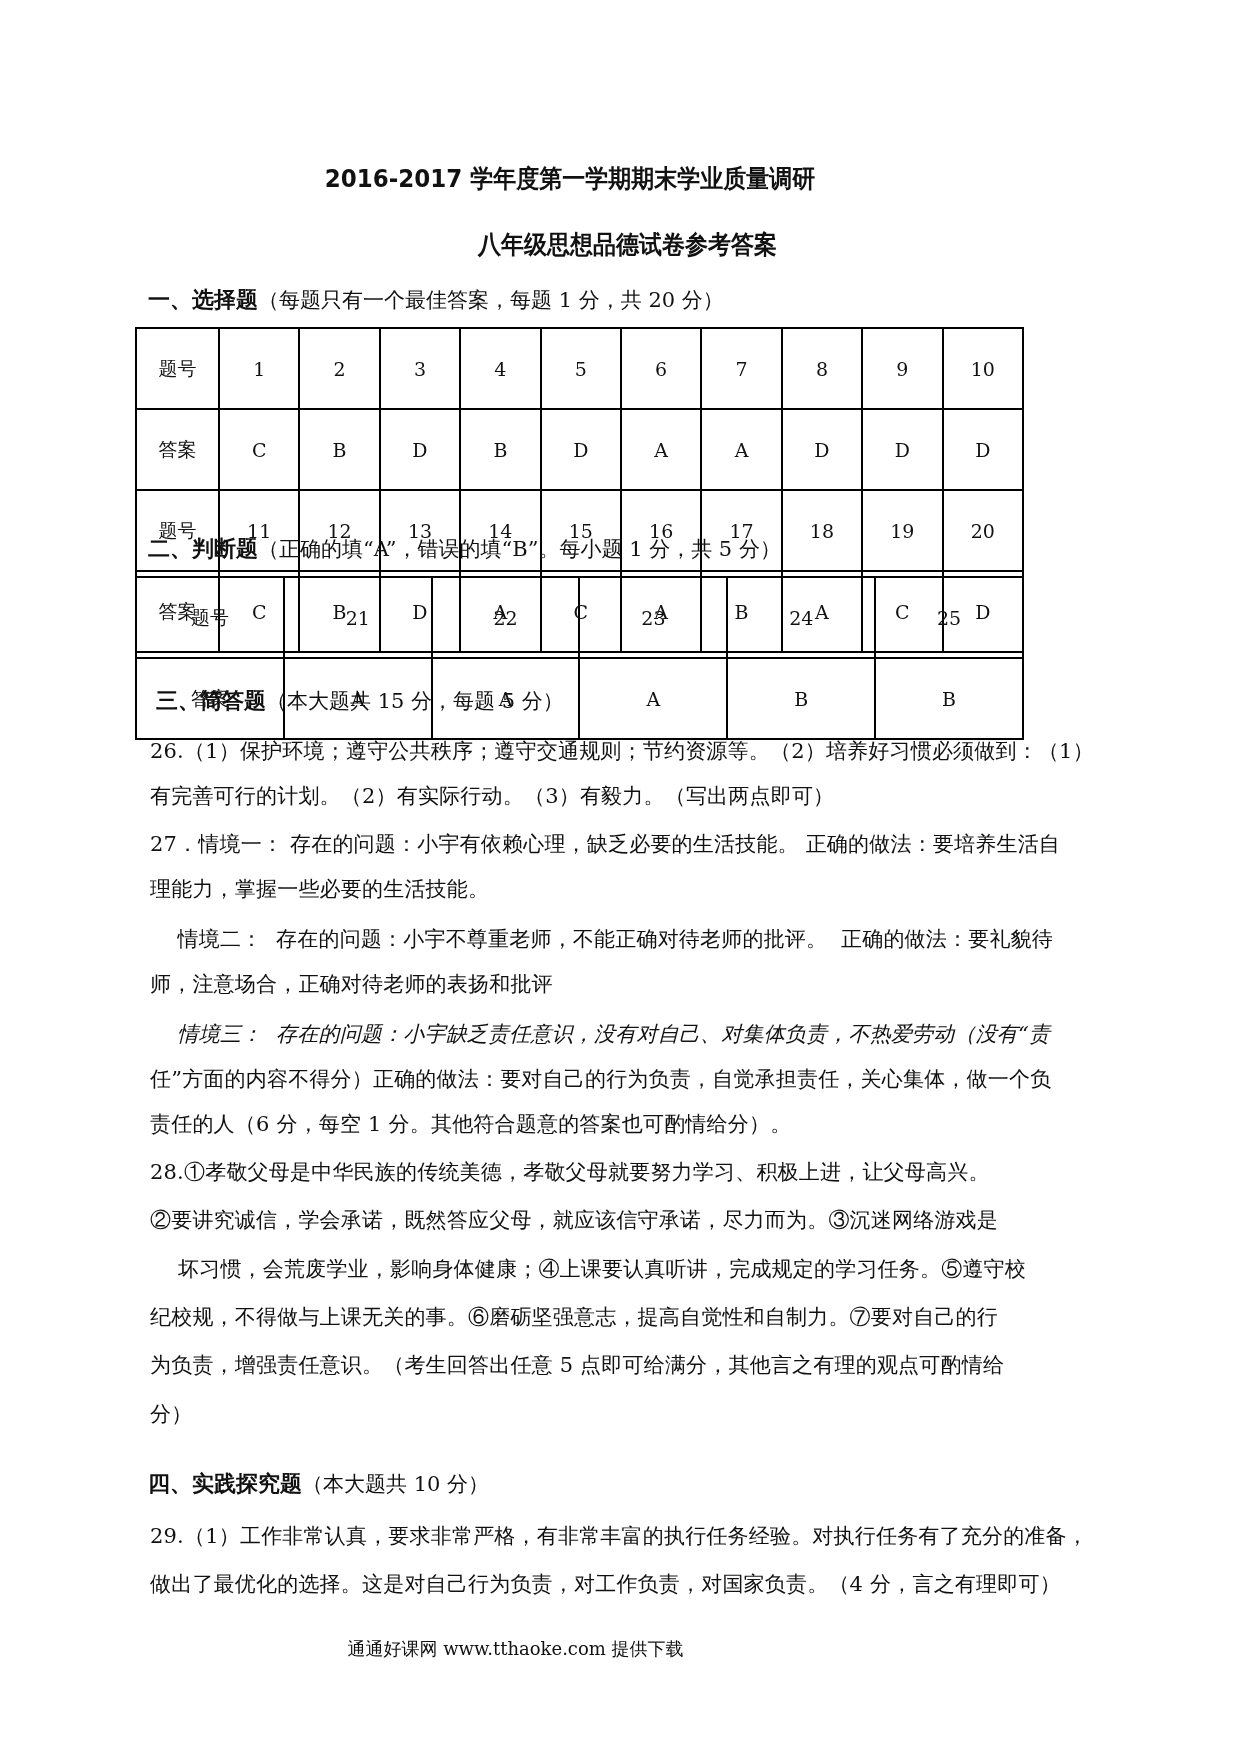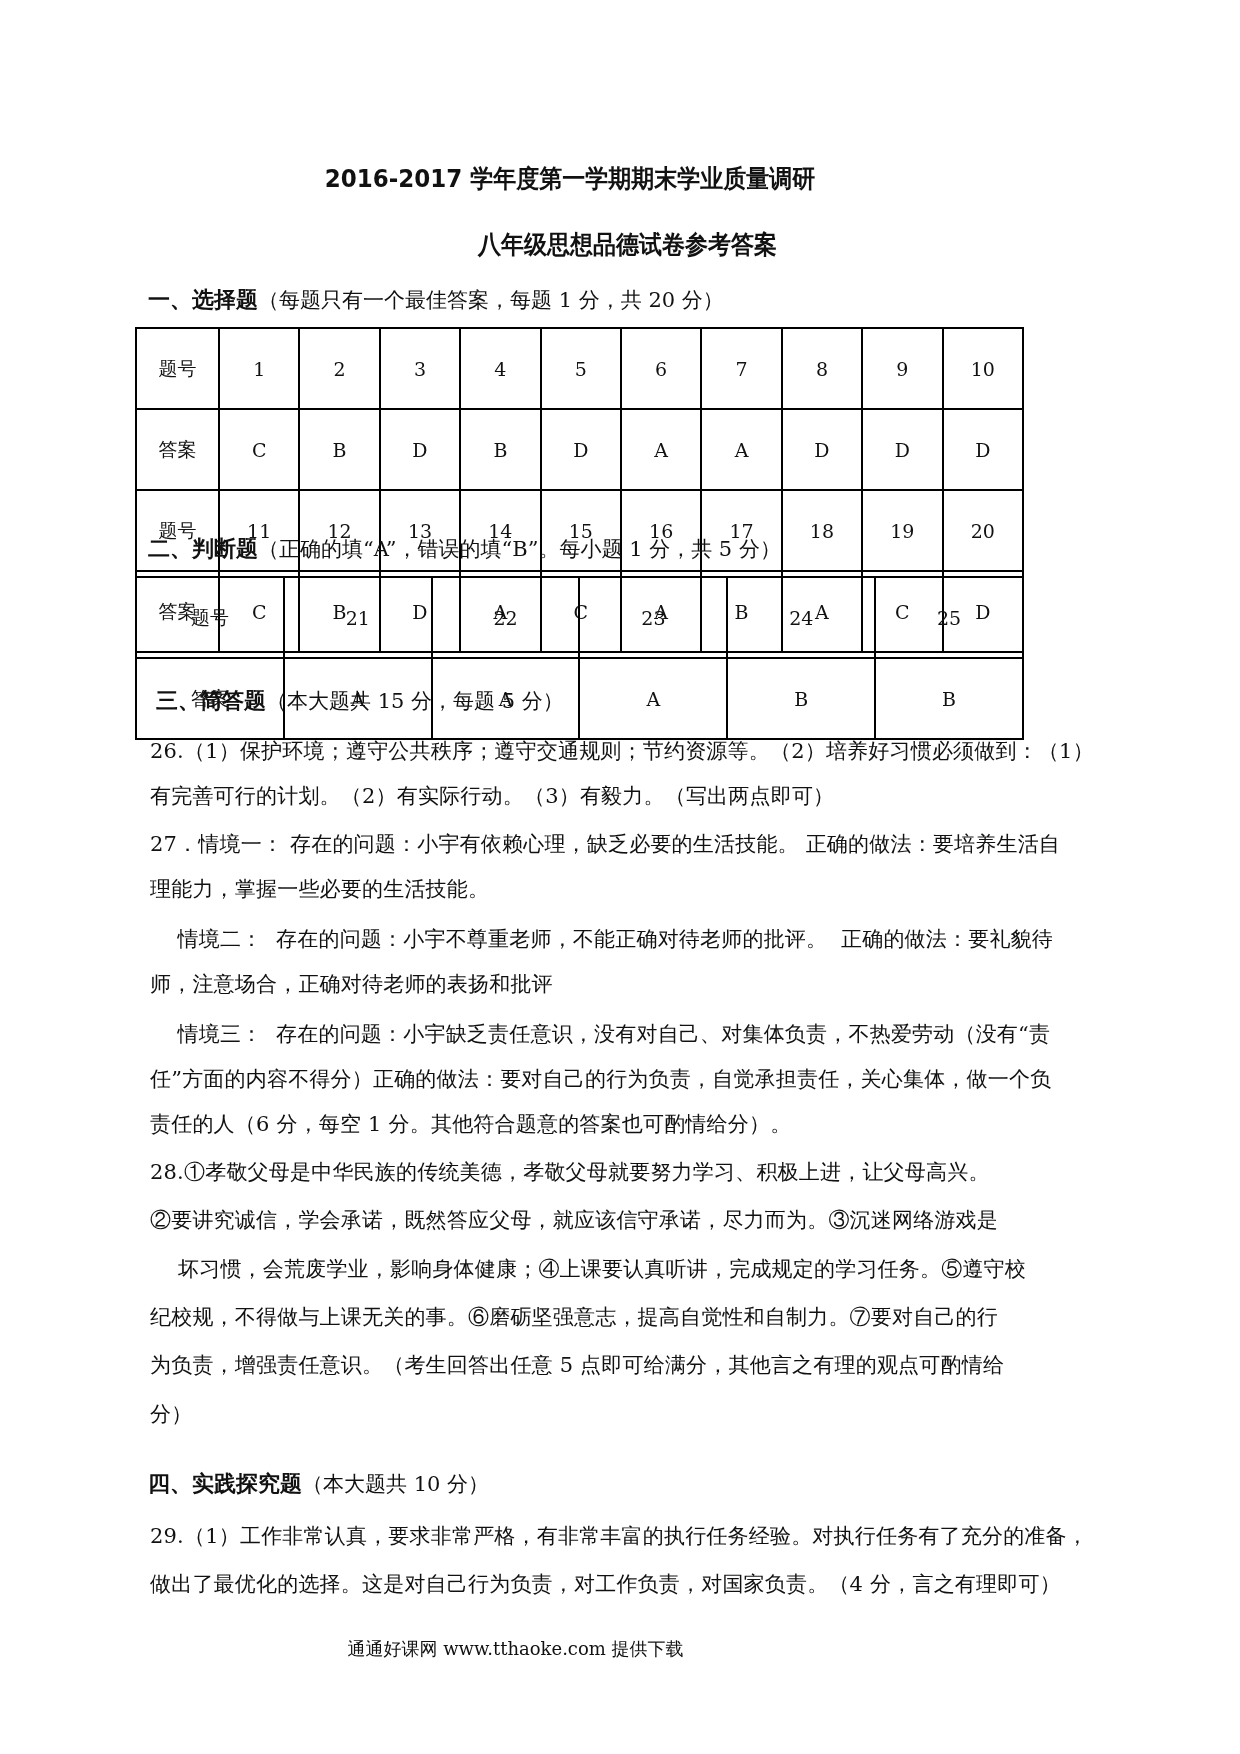--- a/index.html
+++ b/index.html
@@ -131,21 +131,21 @@
 <div class="abs section" style="top:686px;margin-left:8px;">
   <span class="sh">三、简答题</span><span class="sn">（本大题共 15 分，每题 5 分）</span>
 </div>
 
 <div class="abs p" style="top:737px;">26.（1）保护环境；遵守公共秩序；遵守交通规则；节约资源等。（2）培养好习惯必须做到：（1）</div>
 <div class="abs p" style="top:782px;">有完善可行的计划。（2）有实际行动。（3）有毅力。（写出两点即可）</div>
 <div class="abs p" style="top:830px;">27．情境一：  存在的问题：小宇有依赖心理，缺乏必要的生活技能。   正确的做法：要培养生活自</div>
 <div class="abs p" style="top:875px;">理能力，掌握一些必要的生活技能。</div>
 <div class="abs p" style="top:925px; white-space: pre;">    情境二：  存在的问题：小宇不尊重老师，不能正确对待老师的批评。  正确的做法：要礼貌待</div>
 <div class="abs p" style="top:970px;">师，注意场合，正确对待老师的表扬和批评</div>
-<div class="abs p" style="top:1020px; white-space: pre;">    情境三：  存在的问题：小宇缺乏责任意识，没有对自己、对集体负责，不热爱劳动（没有“责</div>
+<div class="abs p" style="top:1020px; white-space: pre; font-style: italic;">    情境三：  存在的问题：小宇缺乏责任意识，没有对自己、对集体负责，不热爱劳动（没有“责</div>
 <div class="abs p" style="top:1065px;">任”方面的内容不得分）正确的做法：要对自己的行为负责，自觉承担责任，关心集体，做一个负</div>
 <div class="abs p" style="top:1110px;">责任的人（6 分，每空 1 分。其他符合题意的答案也可酌情给分）。</div>
 <div class="abs p" style="top:1158px;">28.①孝敬父母是中华民族的传统美德，孝敬父母就要努力学习、积极上进，让父母高兴。</div>
 <div class="abs p" style="top:1206px;">②要讲究诚信，学会承诺，既然答应父母，就应该信守承诺，尽力而为。③沉迷网络游戏是</div>
 <div class="abs p" style="top:1255px;margin-left:28px;">坏习惯，会荒废学业，影响身体健康；④上课要认真听讲，完成规定的学习任务。⑤遵守校</div>
 <div class="abs p" style="top:1303px;text-align:right;">纪校规，不得做与上课无关的事。⑥磨砺坚强意志，提高自觉性和自制力。⑦要对自己的行</div>
 <div class="abs p" style="top:1351px;">为负责，增强责任意识。（考生回答出任意 5 点即可给满分，其他言之有理的观点可酌情给</div>
 <div class="abs p" style="top:1400px;">分）</div>
 
 <div class="abs section" style="top:1469px;">

